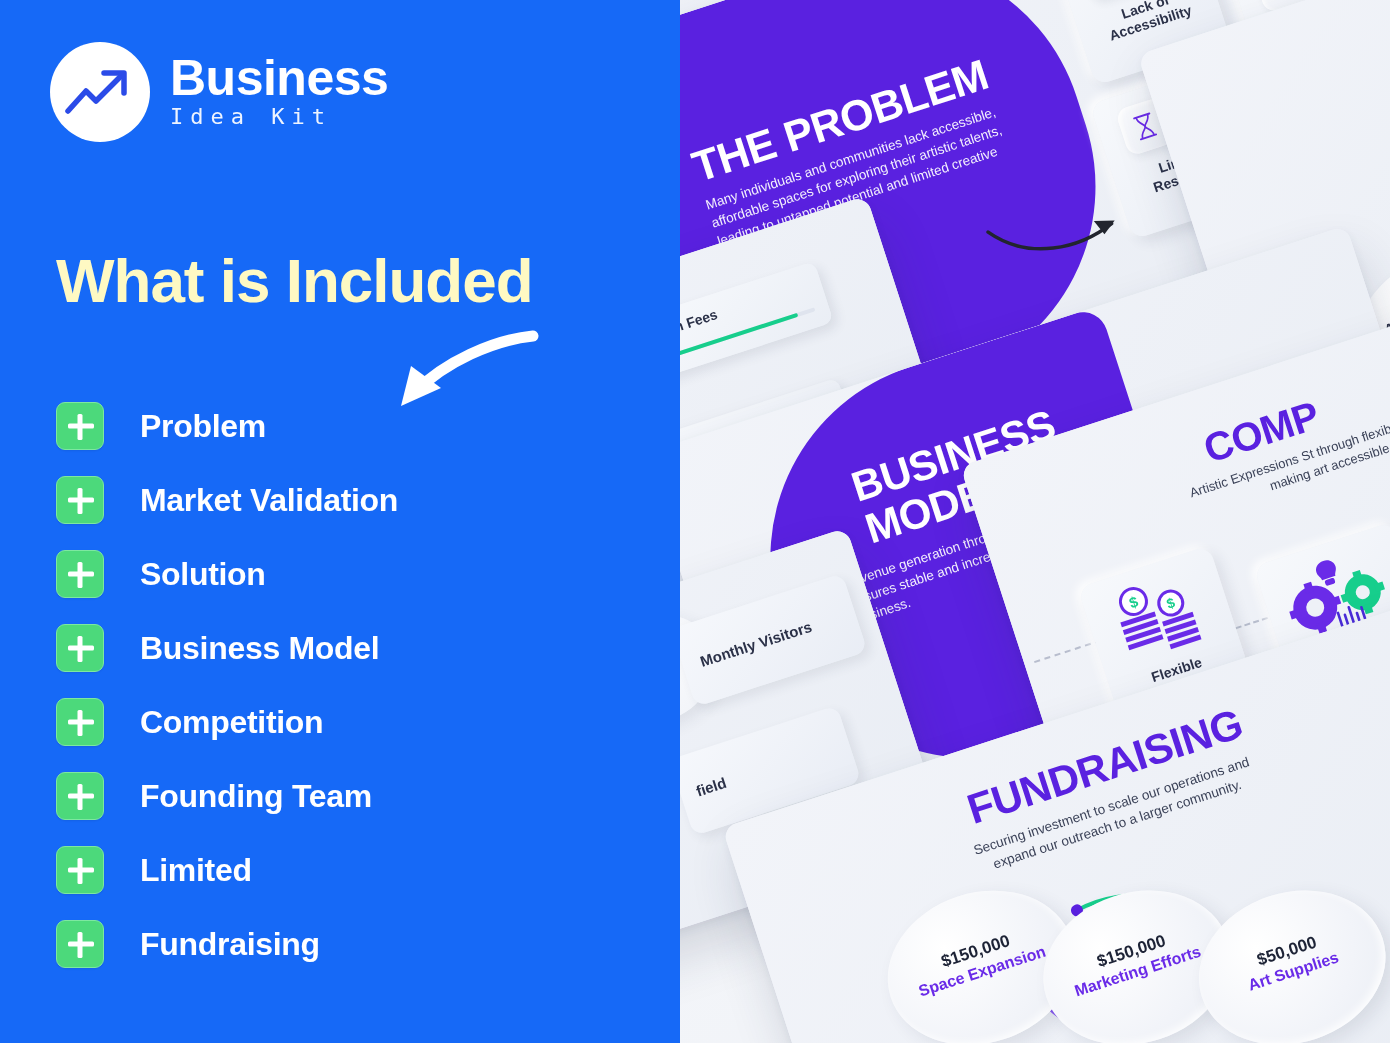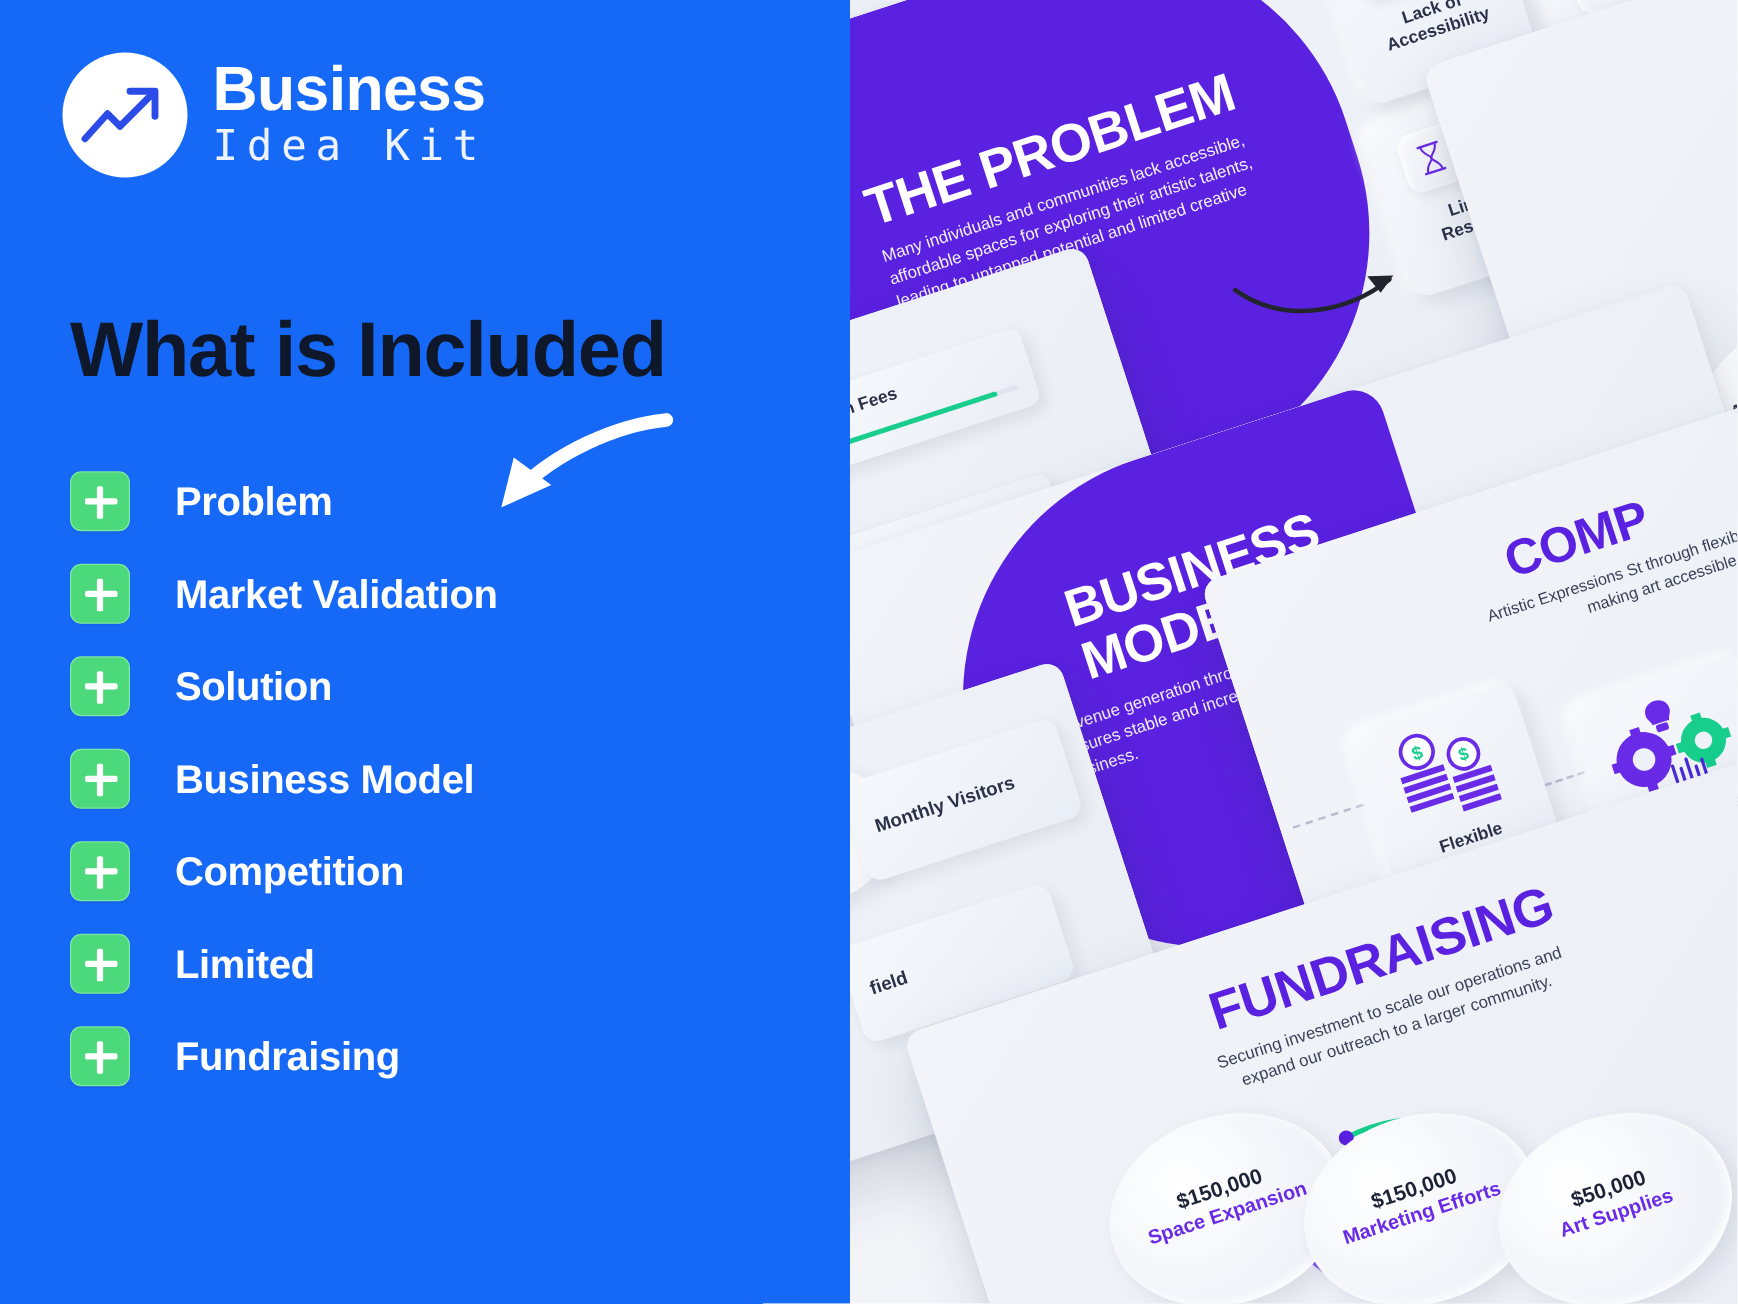--- a/index.html
+++ b/index.html
@@ -19,36 +19,36 @@
   .logo-mark {
     width:100px; height:100px; border-radius:50%; background:#ffffff;
     display:flex; align-items:center; justify-content:center; flex:0 0 auto;
   }
   .logo-text { display:flex; flex-direction:column; justify-content:center; }
   .logo-title {
     font-size:50px; font-weight:bold; color:#ffffff; line-height:1.0;
     letter-spacing:-0.5px;
   }
   .logo-sub {
-    font-size:34px; color:#eef4ff; line-height:1.25; letter-spacing:7px;
+    font-size:22px; color:#eef4ff; line-height:1.25; letter-spacing:7px;
     font-family:"DejaVu Sans Mono", monospace; font-weight:400;
   }
 
   
   .panel-heading {
     position:absolute; left:56px; top:248px;
-    font-size:62px; font-weight:bold; color:#0f172a; letter-spacing:-1px;
+    font-size:62px; font-weight:bold; color:#fef9c3; letter-spacing:-1px;
     line-height:1.05;
   }
 
   
   .curve-arrow { position:absolute; left:383px; top:318px; width:160px; height:92px; }
 
   
-  .feature-list { position:absolute; left:56px; top:364px; width:560px; }
+  .feature-list { position:absolute; left:56px; top:389px; width:560px; }
   .feature-item { display:flex; align-items:center; height:74px; }
   .plus-box {
     width:48px; height:48px; border-radius:9px; background:#4CD97B;
     border:1.5px solid #7DE8A0; flex:0 0 auto; position:relative;
     box-shadow:0 1px 2px rgba(0,0,0,0.08);
   }
   .plus-box::before, .plus-box::after {
     content:""; position:absolute; background:#ffffff; border-radius:1.5px;
   }
   .plus-box::before { left:50%; top:11px; width:5px; height:26px; transform:translateX(-50%); }
@@ -381,20 +381,24 @@
       <div class="feature-item">
         <span class="plus-box"></span>
         <span class="feature-label">Business Model</span>
       </div>
 
       <div class="feature-item">
         <span class="plus-box"></span>
         <span class="feature-label">Competition</span>
       </div>
 
+      <div class="feature-item">
+        <span class="plus-box"></span>
+        <span class="feature-label">Founding Team</span>
+      </div>
 
       <div class="feature-item">
         <span class="plus-box"></span>
         <span class="feature-label">Limited</span>
       </div>
 
       <div class="feature-item">
         <span class="plus-box"></span>
         <span class="feature-label">Fundraising</span>
       </div>

